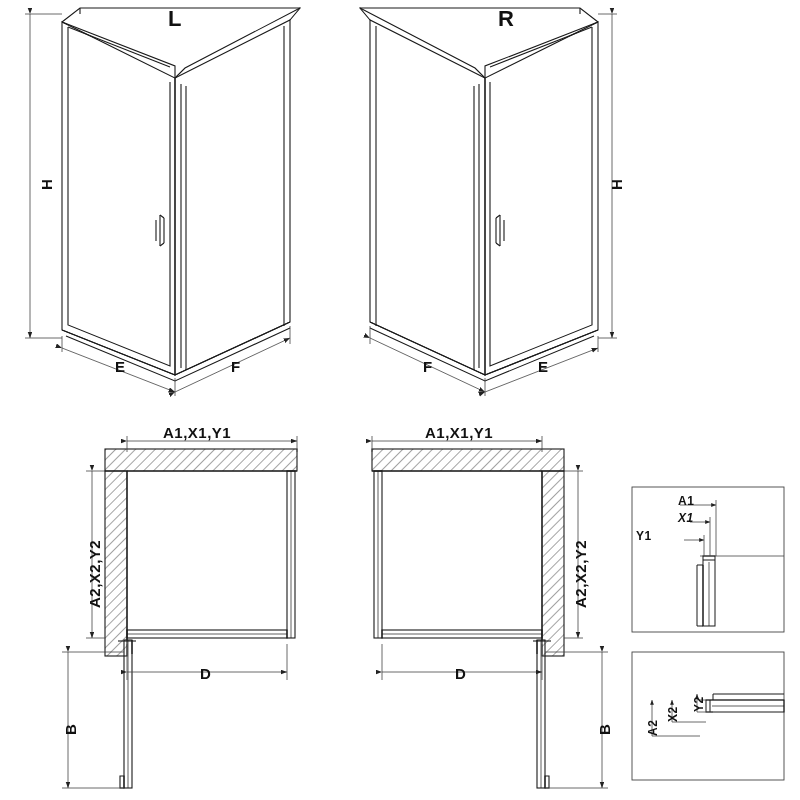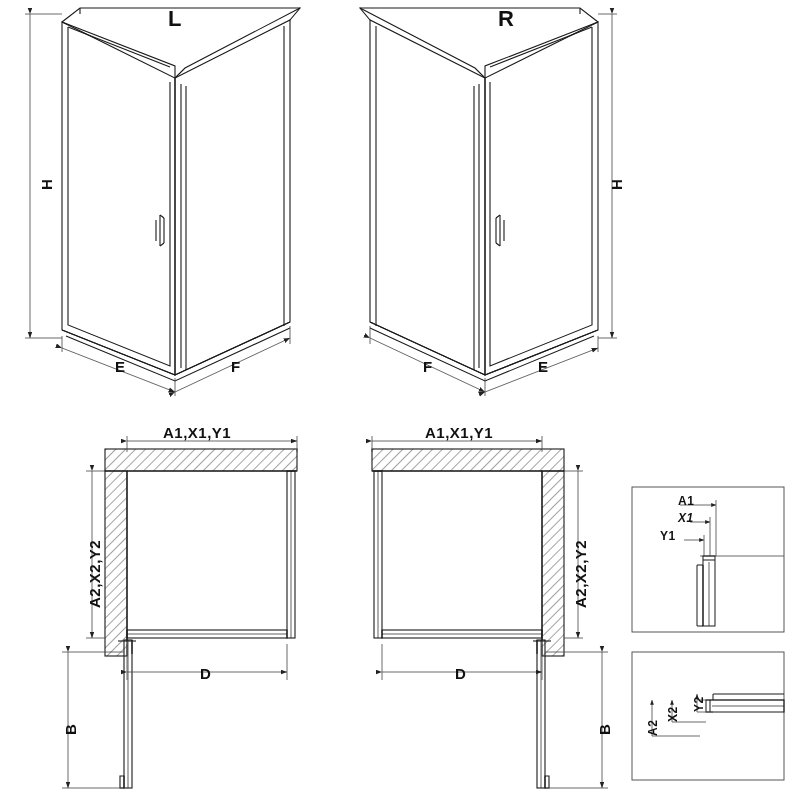--- a/index.html
+++ b/index.html
@@ -217,19 +217,19 @@
   <div class="lbl" style="left:200px;top:665px;">D</div>
   <div class="lbl vert" style="left:62px;top:735px;">B</div>
 
   <div class="lbl" style="left:425px;top:424px;">A1,X1,Y1</div>
   <div class="lbl vert" style="left:572px;top:608px;">A2,X2,Y2</div>
   <div class="lbl" style="left:455px;top:665px;">D</div>
   <div class="lbl vert" style="left:596px;top:735px;">B</div>
 
   <div class="lbl small" style="left:650px;top:494px;margin-left:28px;">A1</div>
   <div class="lbl small" style="left:678px;top:511px;font-style:italic;">X1</div>
-  <div class="lbl small" style="left:660px;top:529px;">Y1</div>
+  <div class="lbl small" style="left:636px;top:529px;">Y1</div>
 
   <div class="lbl small vert" style="left:646px;top:736px;">A2</div>
   <div class="lbl small vert" style="left:666px;top:722px;">X2</div>
   <div class="lbl small vert" style="left:692px;top:712px;">Y2</div>
 
 </div>
 
 </body></html>

